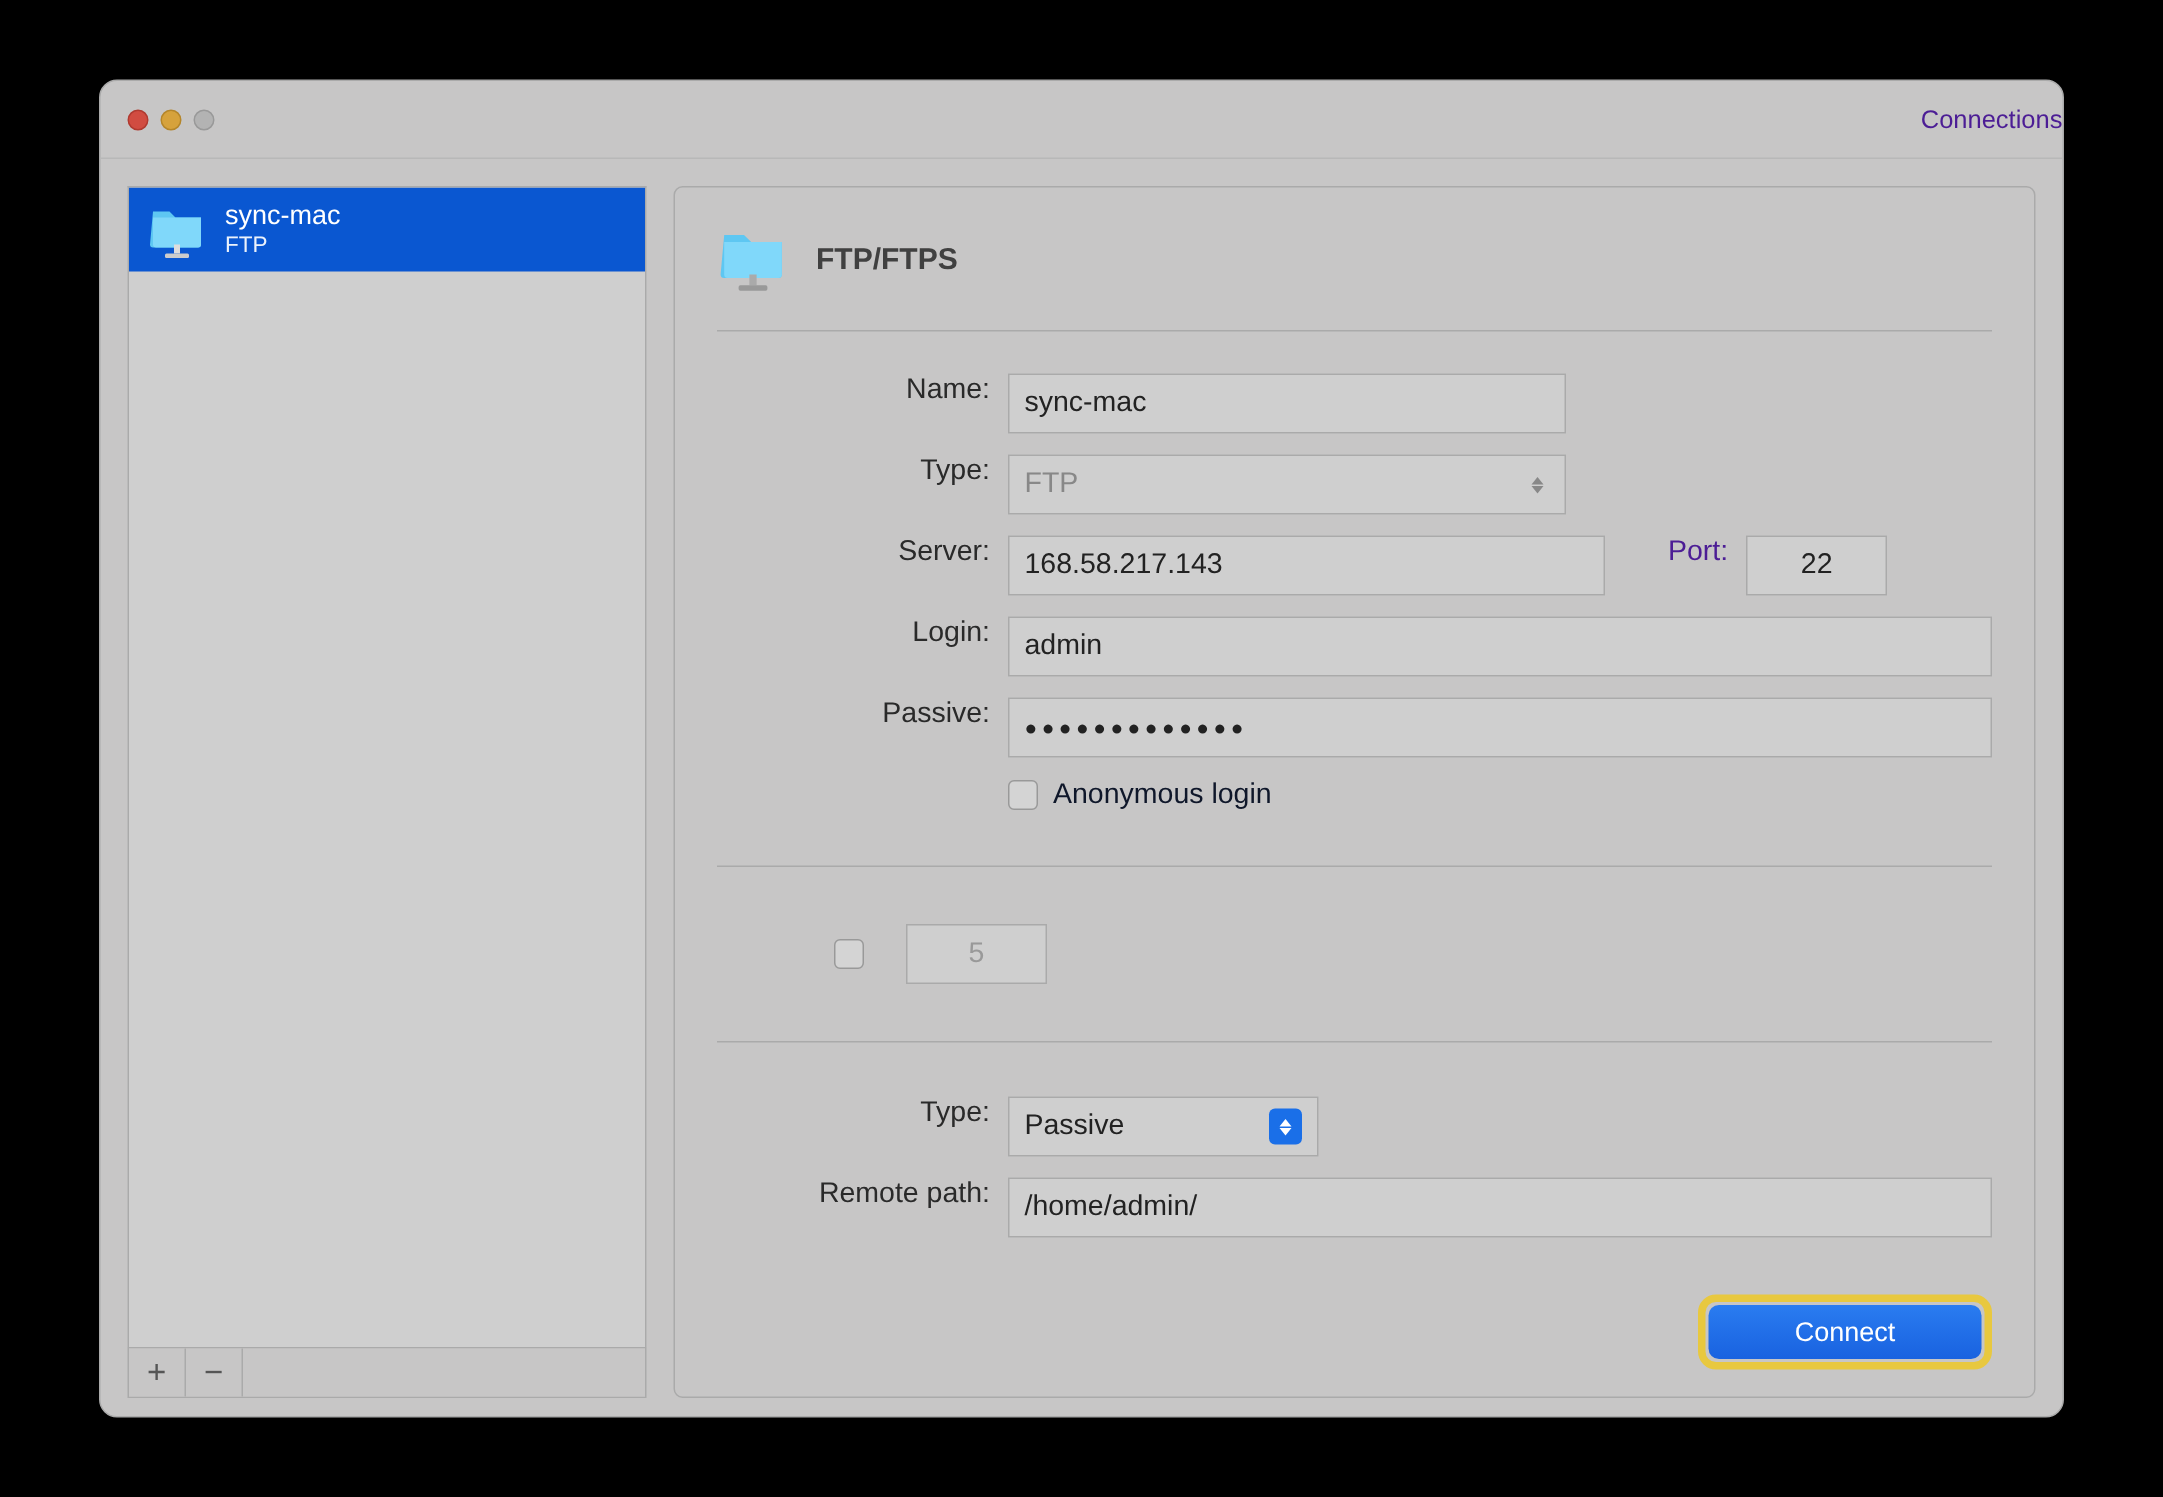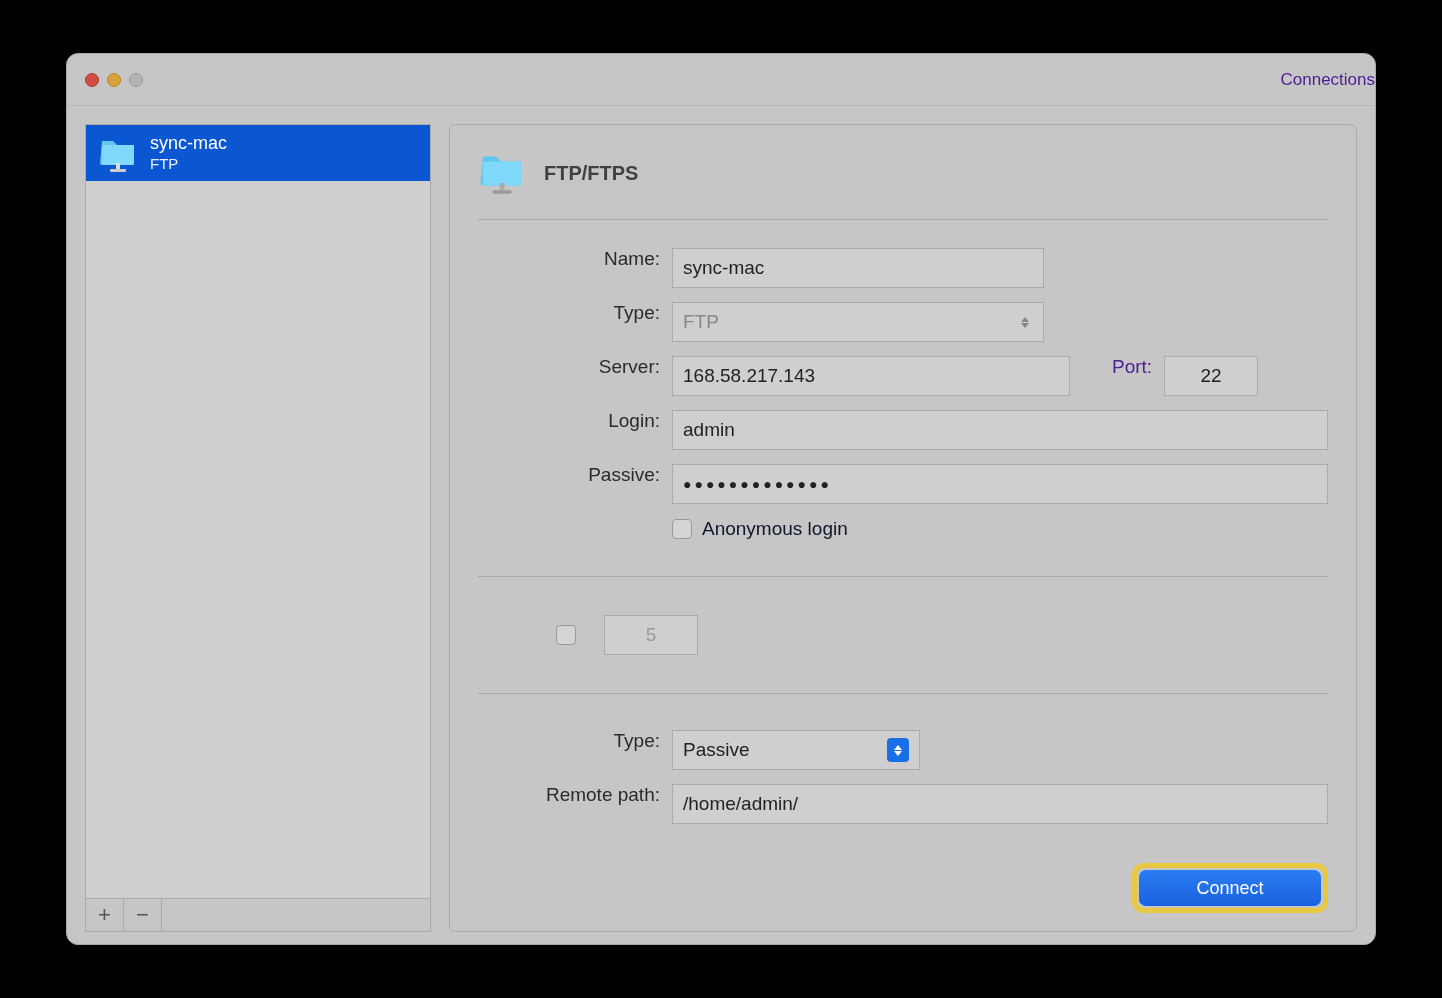--- a/index.html
+++ b/index.html
@@ -209,21 +209,21 @@
     .section-gap { height: 8px; }
     .limit-row {
       display: flex;
       align-items: center;
       gap: 10px;
       padding: 24px 0;
       margin-left: 78px;
     }
     .limit-row .check-label { font-size: 19px; }
     .limit-row .num-input { color: #999; margin-left: 18px; }
-    .mode-row .select { width: 248px; }
+    .mode-row .select { width: 207px; }
     .footer {
       margin-top: auto;
       display: flex;
       justify-content: flex-end;
       padding-top: 14px;
     }
     .connect-wrap {
       border: 5px solid #e8c83f;
       border-radius: 12px;
       padding: 2px;

